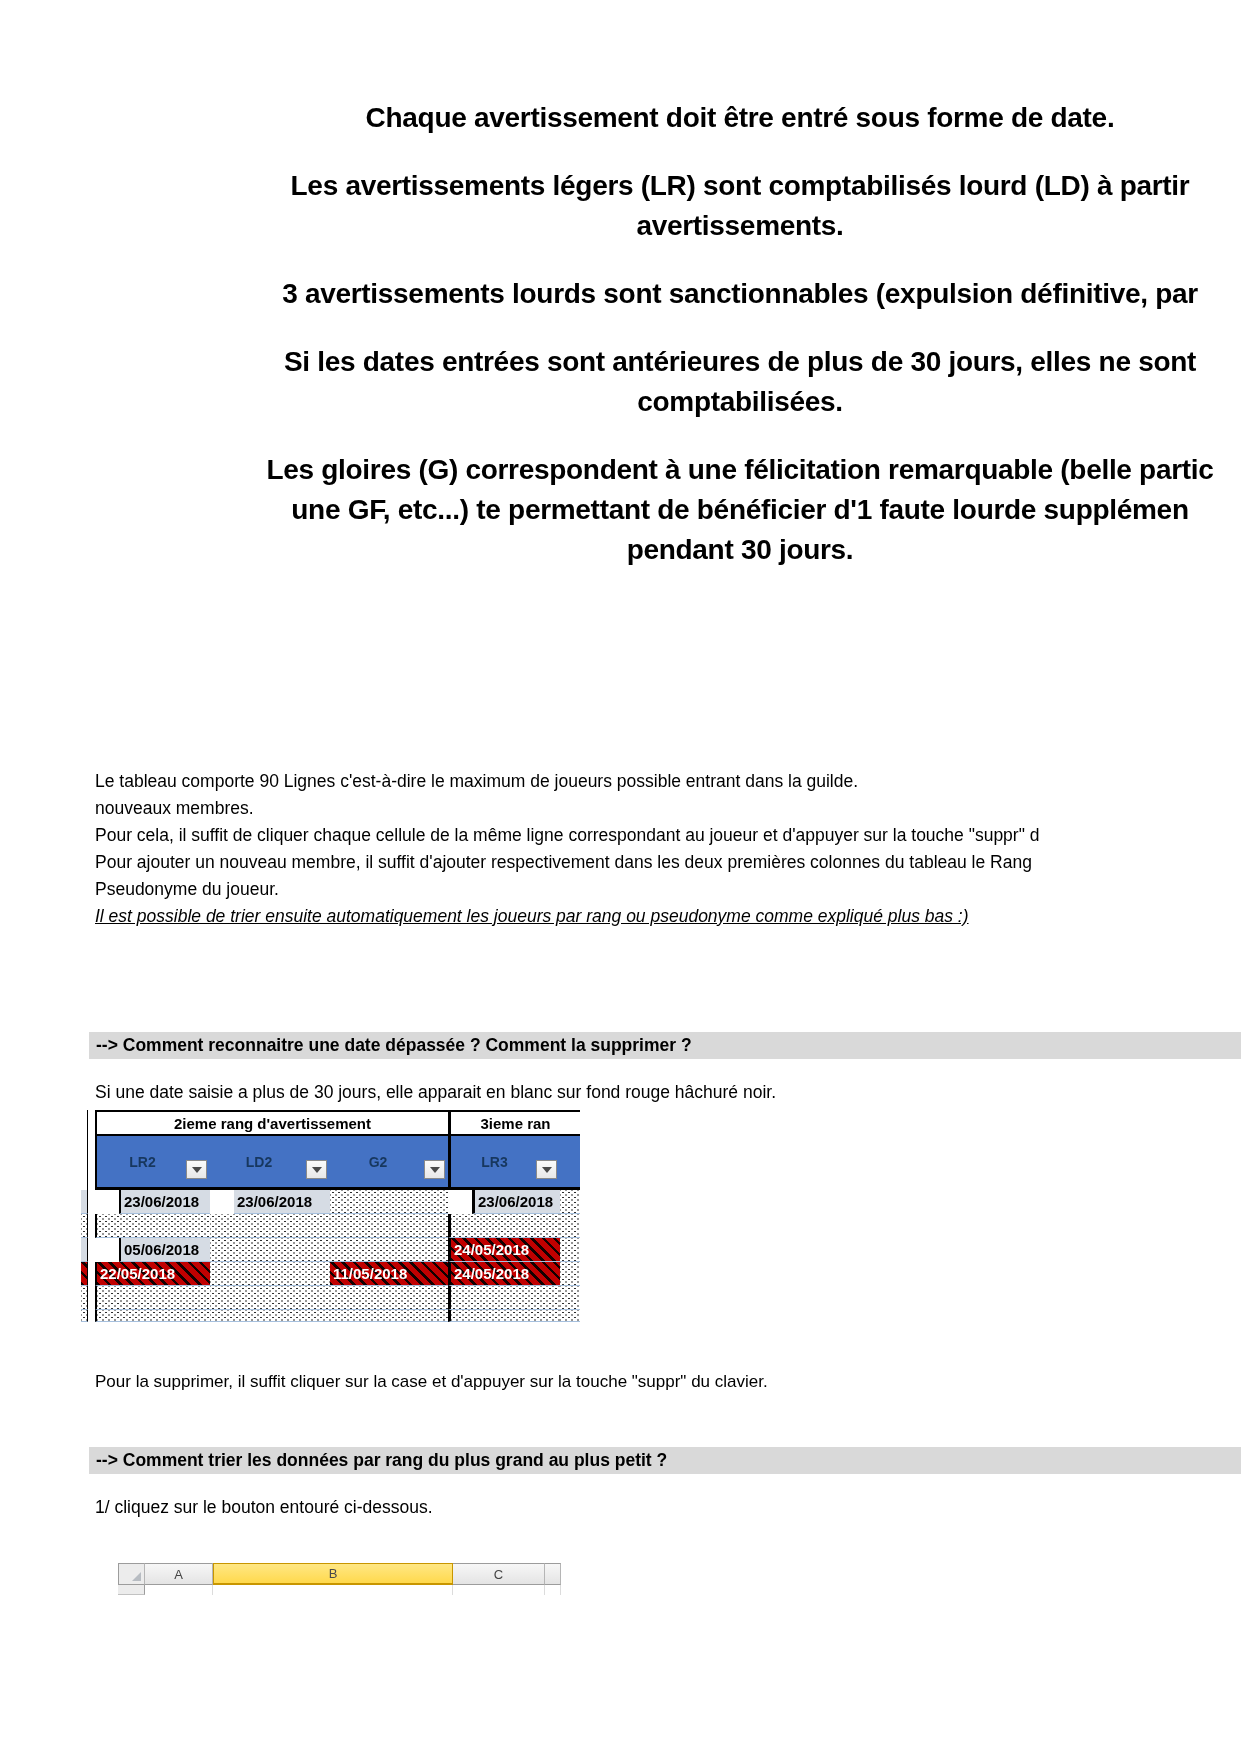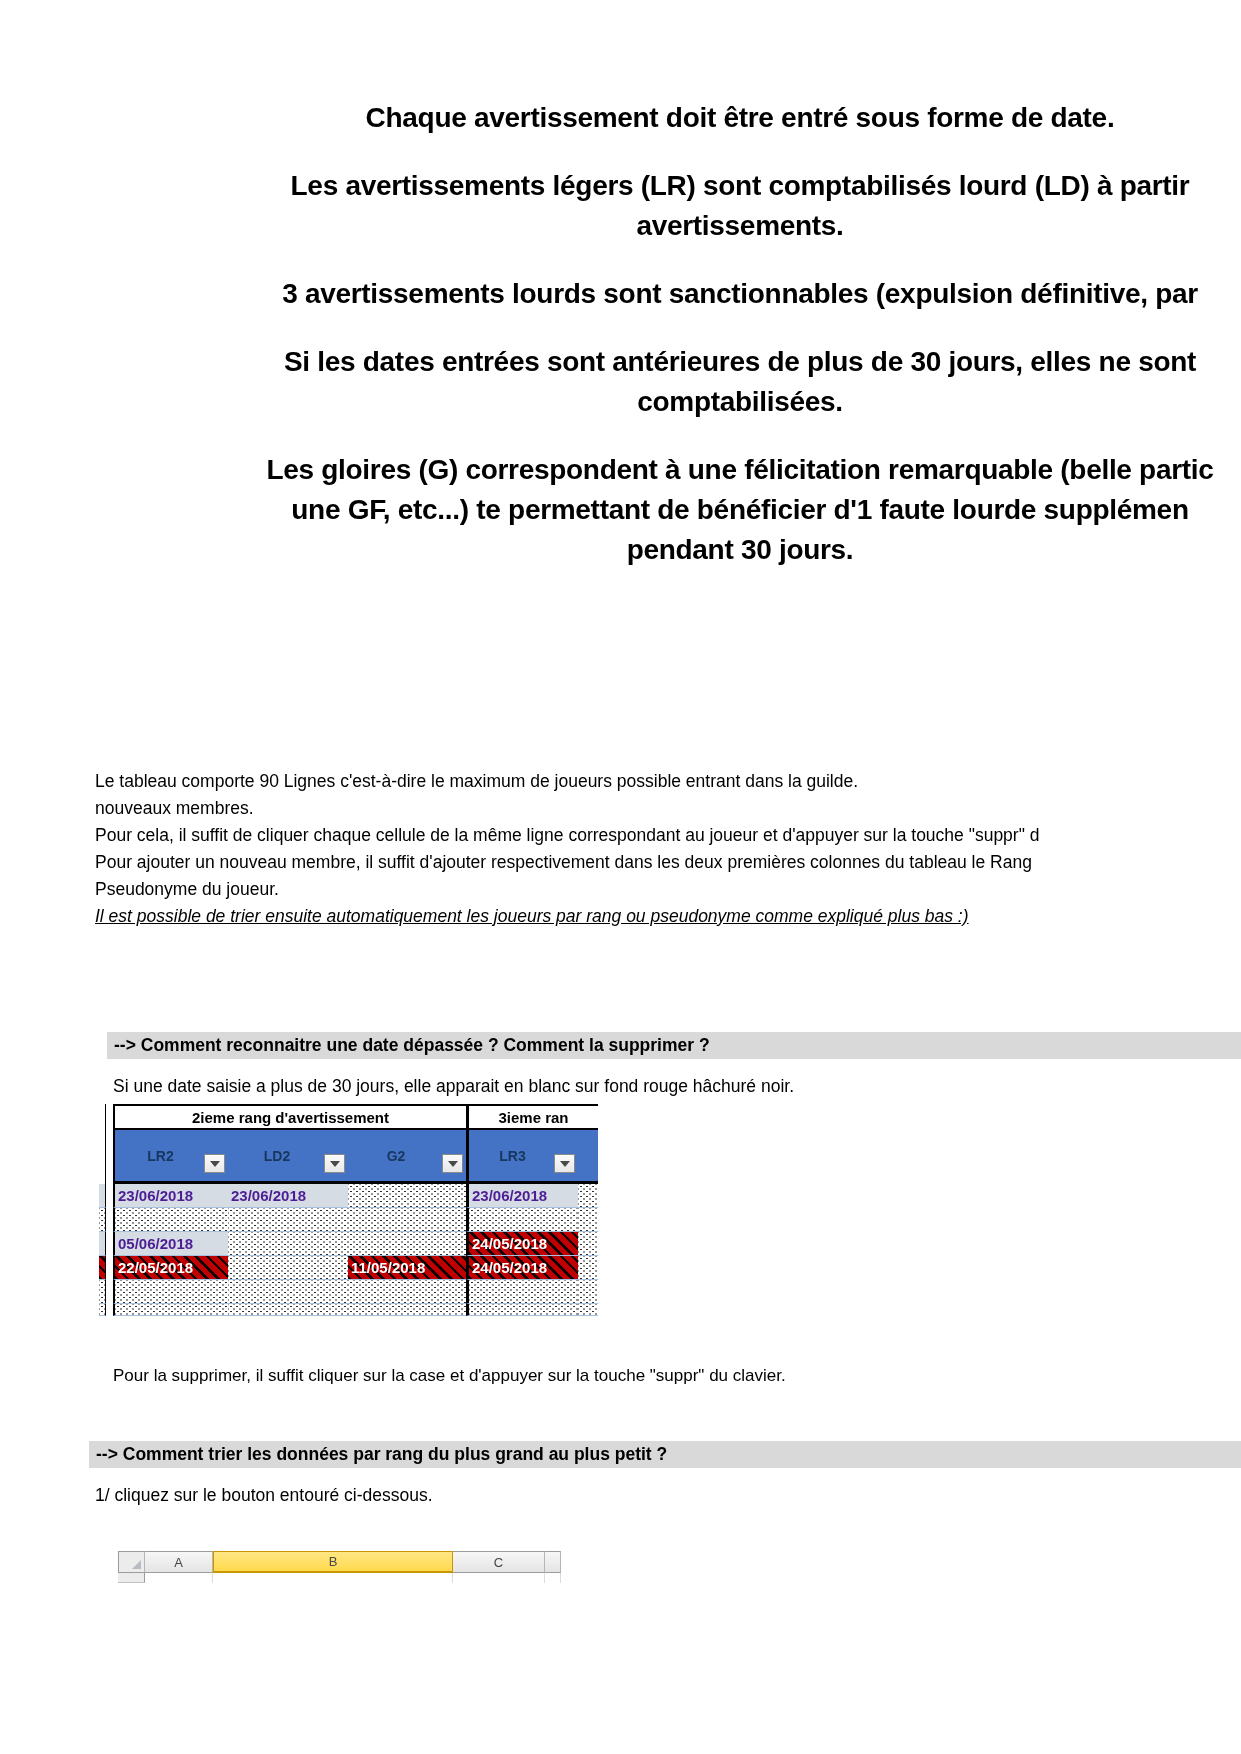--- a/index.html
+++ b/index.html
@@ -31,23 +31,23 @@
     background: #D9D9D9;
     display: flex; align-items: center;
     font-weight: 700; font-size: 17.5px;
     padding-left: 7px;
     white-space: nowrap;
   }
   .sec-body { margin-left: 95px; padding-top: 0; font-size: 17.5px; line-height: 27px; }
   .p-line { white-space: nowrap; }
   .note-line { white-space: nowrap; font-style: italic; text-decoration: underline; }
   #section-1 { margin-top: 198px; }
-  #section-2 { margin-top: 102px; padding-left: 18px; }
+  #section-2 { margin-top: 102px; }
   #section-3 { margin-top: 52px; }
-  .lead-line { margin-left: 95px; margin-top: 14px; font-size: 17.5px; line-height: 27px; white-space: nowrap; }
+  .lead-line { margin-left: 95px; margin-top: 20px; font-size: 17.5px; line-height: 27px; white-space: nowrap; }
   .after-line { margin-left: 95px; margin-top: 46px; font-size: 17px; line-height: 27px; white-space: nowrap; }
 
   
   .shotA { margin-left: 81px; margin-top: 4px; width: 499px; overflow: hidden; }
   .trow  { display: grid; grid-template-columns: 7px 7px 115px 120px 118px 112px 20px; }
   .grow  { display: grid; grid-template-columns: 7px 7px 353px 132px; height: 26px; }
   .sliver { border-right: 1px solid #000; }
   .spacer { background: #fff; }
   .gcell {
     border-top: 2px solid #000;
@@ -87,21 +87,21 @@
   .drow.partial { height: 12px; }
   .dcell {
     display: flex; align-items: center;
     font-weight: 600; font-size: 15px;
     padding-left: 3px;
     border-bottom: 1px solid #A6C0DE;
     white-space: nowrap; overflow: hidden;
   }
   .dcell.c1 { border-left: 2px solid #000; }
   .dcell.c4 { border-left: 3px solid #000; }
-  .dcell[data-style="ok"] { background: #D6DCE4; color: #4c1d95; }
+  .dcell[data-style="ok"] { background: #D6DCE4; color: #000000; margin-left: 24px; }
   .dcell[data-style="empty"], .sl[data-style="empty"] {
     background-color: #fff;
     background-image:
       radial-gradient(#2e2e2e 0.9px, transparent 1.05px),
       radial-gradient(#2e2e2e 0.9px, transparent 1.05px);
     background-size: 6px 5px;
     background-position: 0 0, 3px 2.5px;
   }
   .dcell[data-style="expired"], .sl[data-style="expired"] {
     background: repeating-linear-gradient(45deg, rgba(0,0,0,0.9) 0 2.5px, rgba(0,0,0,0) 2.5px 8px), #C00000;

